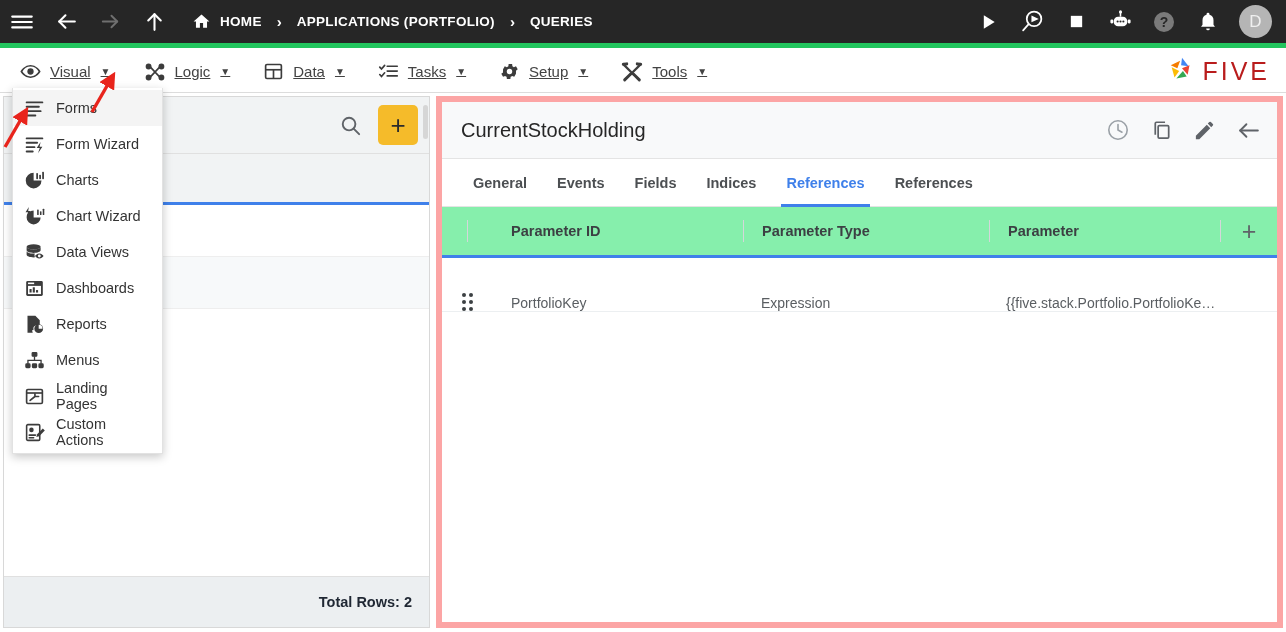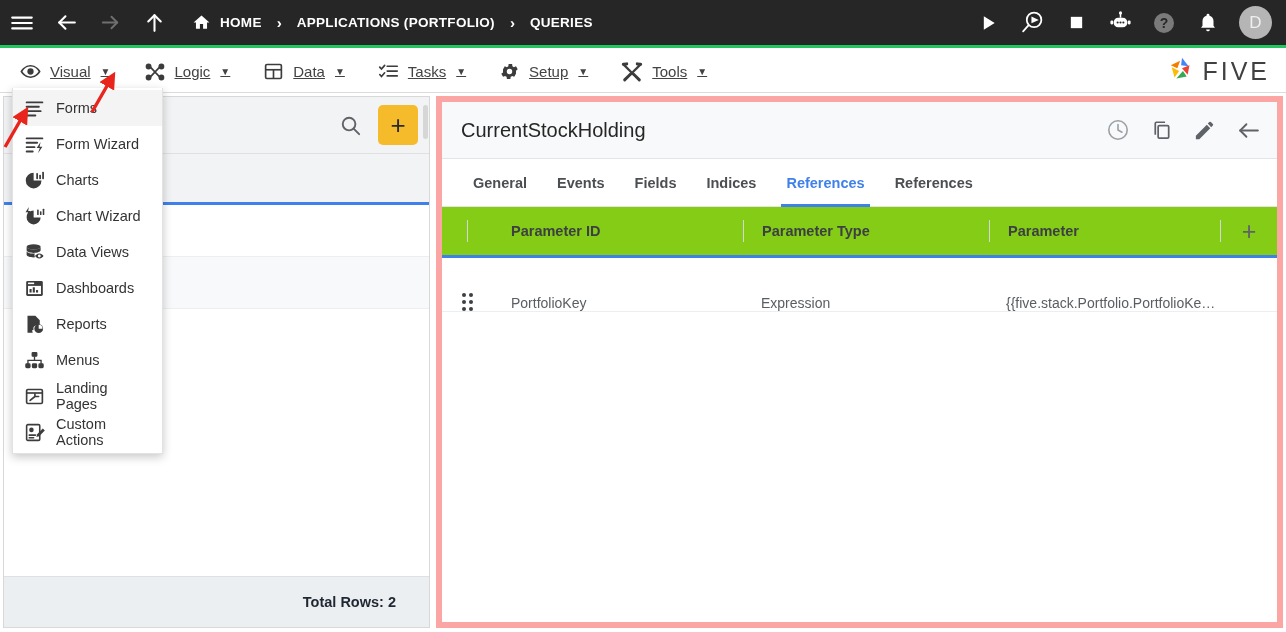--- a/index.html
+++ b/index.html
@@ -9,21 +9,21 @@
     background: #ffffff;
     overflow: hidden;
   }
 
   
   .topbar {
     position: absolute; left: 0; top: 0;
     width: 1286px; height: 48px;
     background: #262626;
     display: flex; align-items: center;
-    border-bottom: 3px solid #22c55e;
+    border-bottom: 5px solid #22c55e;
   }
   .tb-icon {
     width: 44px; height: 48px;
     display: flex; align-items: center; justify-content: center;
     color: #ffffff;
   }
   .tb-icon.dim { color: #6f6f6f; }
   .tb-icon svg { display: block; }
 
   .crumb-sep {
@@ -69,21 +69,21 @@
     margin-left: 7px;
     text-decoration: underline;
   }
   .menu-item .caret { font-size: 10px; color: #434343; margin-left: 1px; }
   .menu-item svg { display: block; }
   .five-logo {
     margin-left: auto; padding-right: 16px;
     display: flex; align-items: center; gap: 5px;
   }
   .five-word {
-    font-size: 25px; letter-spacing: 3px; color: #404040;
+    font-size: 25px; letter-spacing: 3px; color: #b91c1c;
     font-family: "Liberation Sans", sans-serif; font-weight: 400;
   }
 
   
   .workspace {
     position: absolute; left: 0; top: 93px;
     width: 1286px; height: 539px;
     background: #ffffff;
   }
 
@@ -126,21 +126,21 @@
     height: 52px; display: flex; align-items: center;
     padding: 0 16px; font-size: 14px; color: #3c4043;
     border-bottom: 1px solid #eeeeee; cursor: pointer;
   }
   .lp-row.alt { background: #f7f9fa; }
   .lp-rest { flex: 1; background: #ffffff; }
   .lp-footer {
     height: 51px; background: #eceff1;
     border-top: 1px solid #e0e0e0;
     display: flex; align-items: center; justify-content: flex-end;
-    padding-right: 33px;
+    padding-right: 17px;
     font-size: 14.5px; font-weight: bold; color: #1f2733;
     flex: 0 0 51px;
   }
 
   
   .right-panel {
     position: absolute; left: 436px; top: 3px;
     width: 847px; height: 532px;
     background: #ffffff;
     border: 6px solid #fca5a5;
@@ -170,21 +170,21 @@
     color: #4c4f52; cursor: pointer; position: relative;
   }
   .tab.active { color: #3f80ea; }
   .tab.active::after {
     content: ""; position: absolute; left: 10px; right: 10px;
     bottom: -1px; height: 3px; background: #3f80ea;
   }
 
   .rp-table { flex: 1; display: flex; flex-direction: column; }
   .rp-thead {
-    height: 51px; background: #84cc16;
+    height: 51px; background: #86efac;
     border-bottom: 3px solid #3f80ea;
     display: flex; align-items: center;
     font-size: 14.5px; font-weight: bold; color: #3c4043;
   }
   .rp-trow {
     height: 54px; display: flex; align-items: flex-end;
     border-bottom: 1px solid #eceff1;
     font-size: 14px; color: #5a5e62; cursor: pointer;
   }
   .c-handle { width: 51px; display: flex; align-items: center; justify-content: center; }

